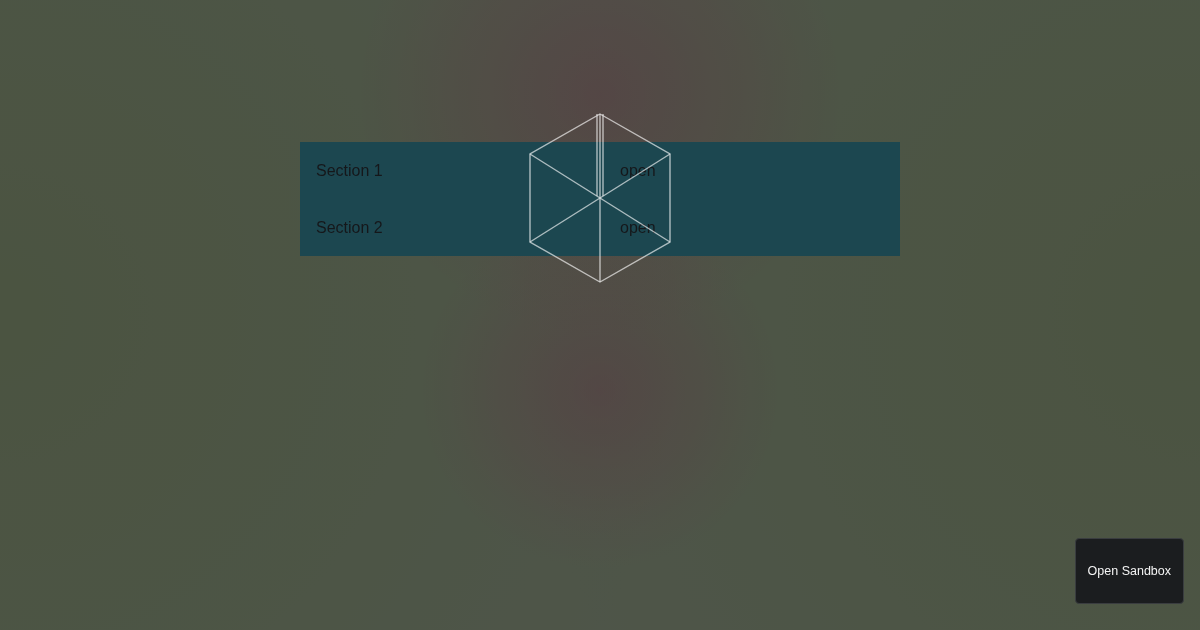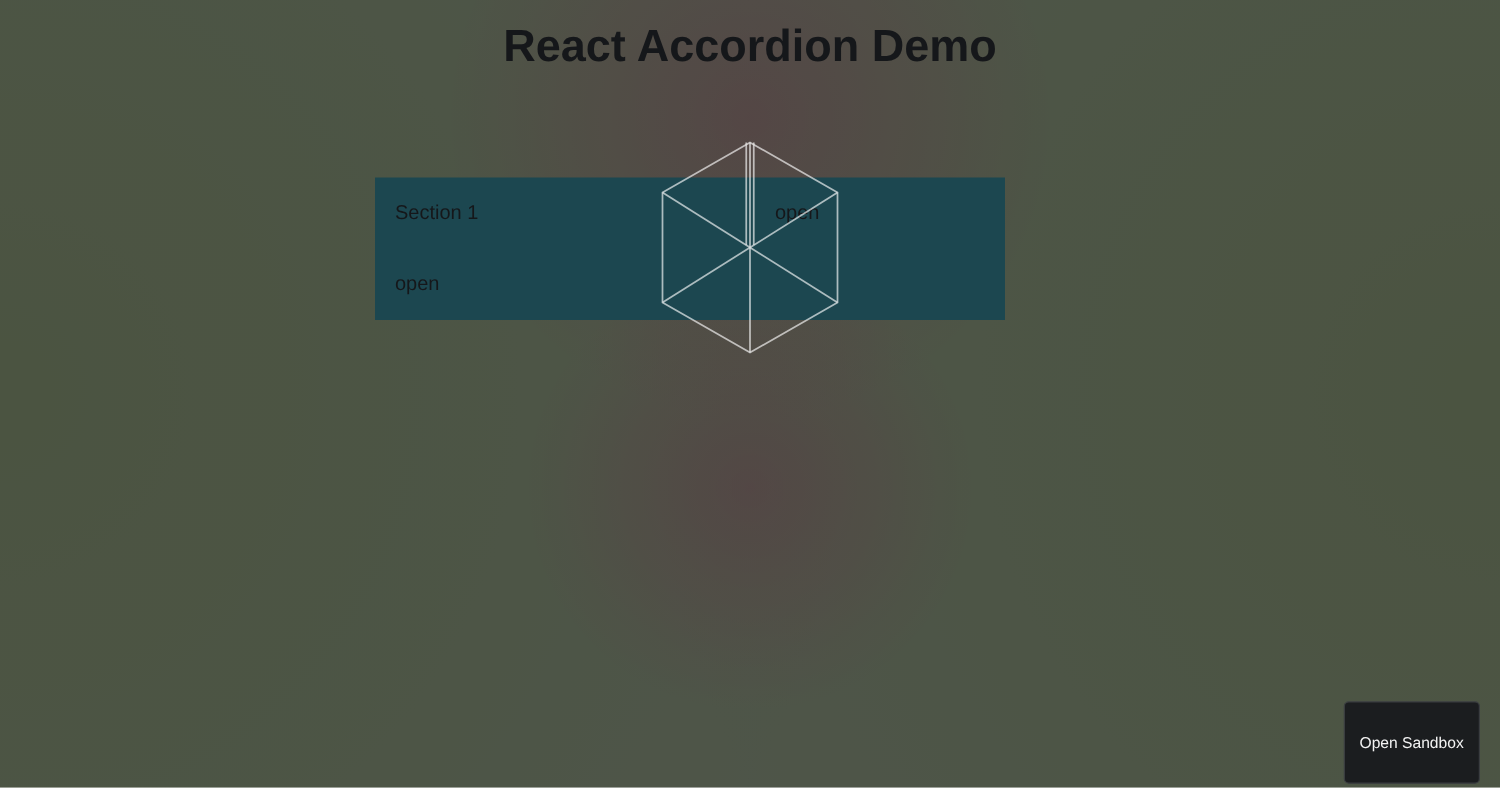--- a/index.html
+++ b/index.html
@@ -18,21 +18,21 @@
   }
 
   
   .page-layer { position:absolute; inset:0; }
   .page-title {
     position:absolute; top:16px; left:0; right:0;
     text-align:center;
     font-size:36px; font-weight:700; color:#111;
   }
   .accordion {
-    position:absolute; top:142px; left:300px; width:504px;
+    position:absolute; top:142px; left:300px; width:600px;
     background:#1f7a88;
   }
   .acc-row {
     display:flex; align-items:center;
     height:57px;
     padding-left:16px;
     font-size:16px; color:#111;
   }
   .acc-title { width:304px; }
   .acc-action { }
@@ -50,41 +50,41 @@
   }
   .cube-wrap svg { width:100%; height:100%; }
   .loading-text {
     position:absolute; top:360px; left:0; right:0;
     text-align:center;
     color:#e8ecee; font-size:15px; letter-spacing:0.2px;
   }
 
   
   .open-sandbox {
-    position:absolute; right:16px; bottom:3px;
+    position:absolute; right:16px; bottom:26px;
     background:#1b1d1f; color:#f3f3f3;
     border:1px solid #3a3d40; border-radius:4px;
     padding:25px 12px; font-size:12.5px;
     cursor:pointer;
   }
 </style>
 </head>
 <body>
 
 <div class="bg"></div>
 
 <div class="page-layer">
-  <h1 class="page-title">React Accordion Demo</h1>
 
   <div class="accordion">
     <div class="acc-row">
       <span class="acc-title">Section 1</span>
       <span class="acc-action">open</span>
     </div>
     <div class="acc-row">
+      <span class="acc-title">Section 2</span>
       <span class="acc-action">open</span>
     </div>
   </div>
 </div>
 
 <div class="loading-overlay">
   <div class="cube-wrap">
     <svg viewBox="0 0 160 180">
       <g stroke="rgba(255,255,255,0.75)" stroke-width="1.4" fill="none">
 

